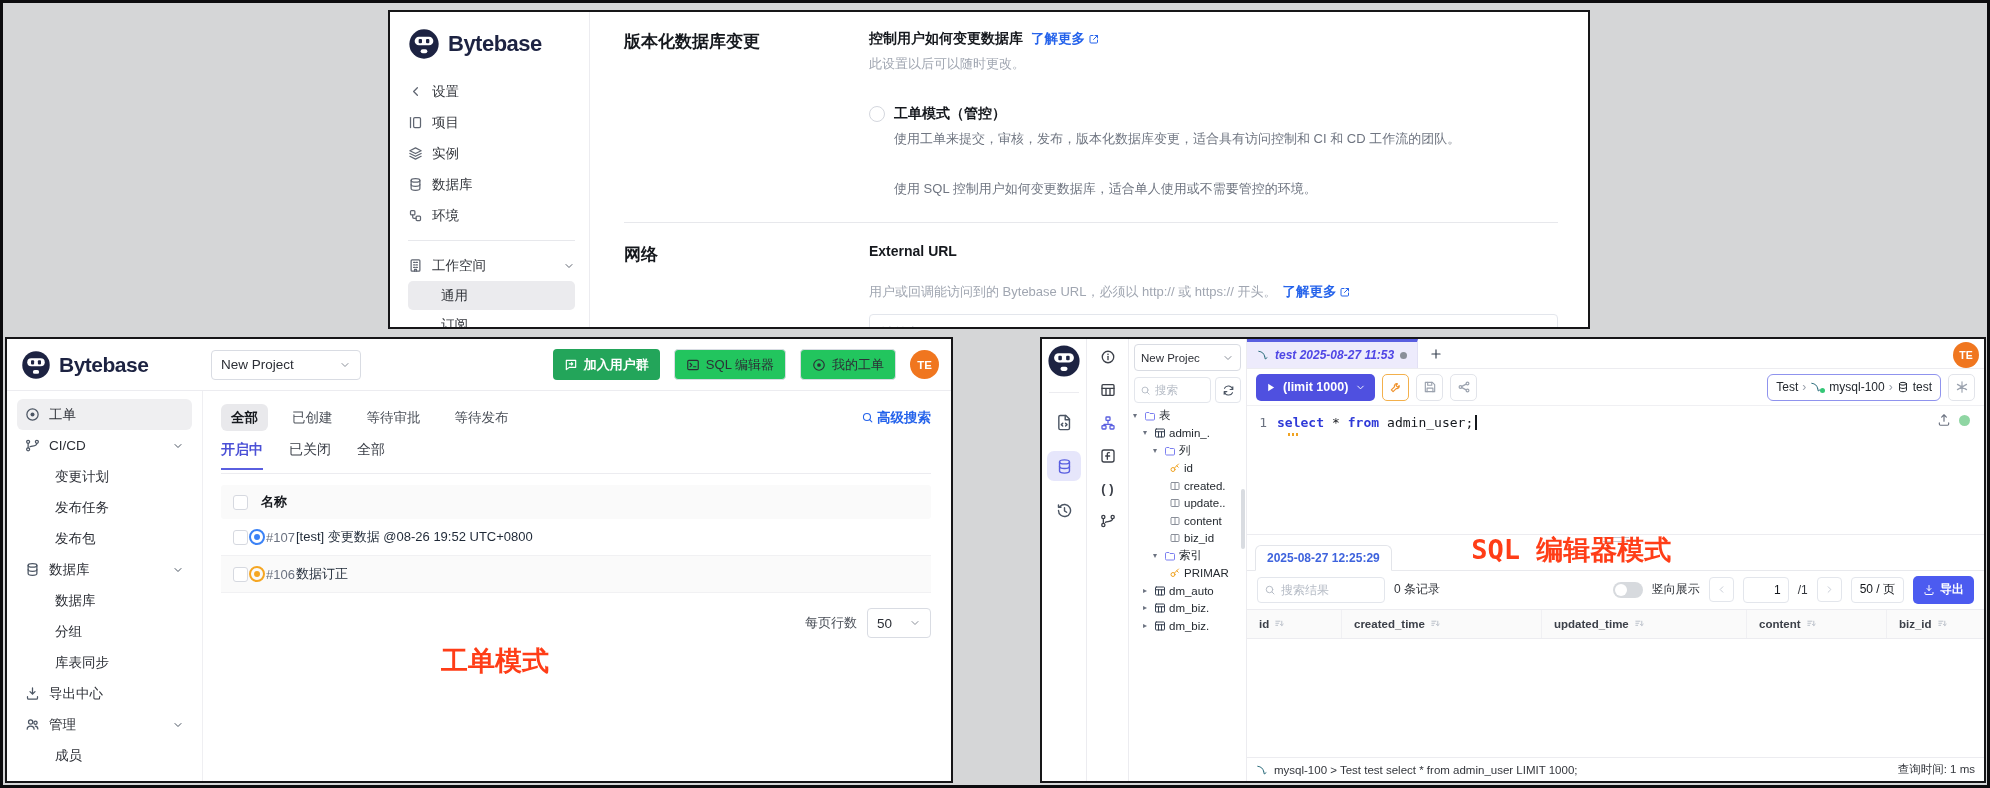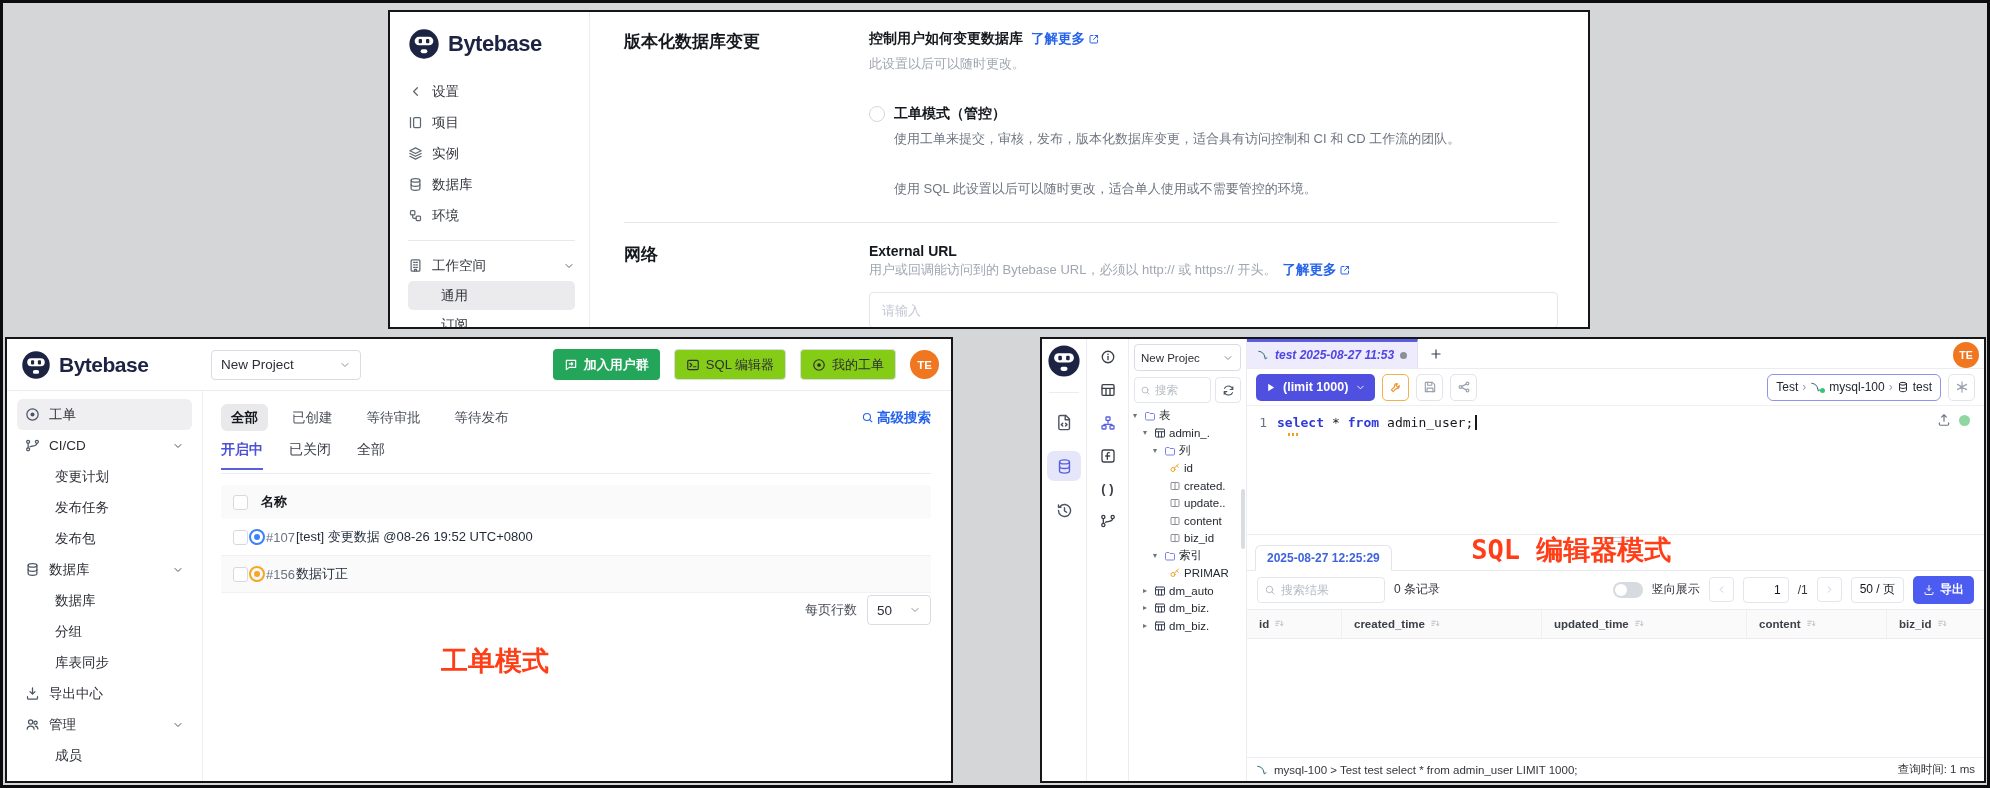--- a/index.html
+++ b/index.html
@@ -39,36 +39,36 @@
   .lnk .ic{width:12px;height:12px;}
   .sp-note{font-size:13px;color:#a0a6b1;margin-top:7px;}
   .sp-opt{margin-top:32px;}
   .radio{width:16px;height:16px;border-radius:50%;border:1.5px solid #d4d7de;flex:none;background:#fff;}
   .radio.sel{border:1.5px solid #4f46e5;display:flex;align-items:center;justify-content:center;}
   .radio.sel::after{content:"";width:8px;height:8px;border-radius:50%;background:#4f46e5;}
   .sp-opt-label{font-size:14px;font-weight:700;color:#15181d;margin-left:9px;}
   .sp-opt-desc{font-size:13px;color:#6f7581;margin:7px 0 0 25px;}
   .sp-hr{border-top:1px solid #e7e8ec;margin:24px 0 20px 0;}
   .sp-field-label{font-size:14px;font-weight:700;color:#15181d;}
-  .sp-field-desc{font-size:13px;color:#a0a6b1;margin-top:2px;display:flex;align-items:flex-start;gap:6px;flex-wrap:wrap;}
+  .sp-field-desc{font-size:13px;color:#a0a6b1;margin-top:24px;display:flex;align-items:flex-start;gap:6px;flex-wrap:wrap;}
   .sp-input{margin-top:13px;width:100%;height:36px;border:1px solid #e3e6ec;border-radius:4px;padding:0 12px;font-size:13px;color:#33363c;}
   .sp-input::placeholder{color:#c3c8d2;}
 
   
   #p-issues{left:5px;top:337px;width:948px;height:446px;display:flex;flex-direction:column;}
   .iq-header{height:52px;flex:none;gap:14px;padding:0 12px 0 14px;border-bottom:1px solid #ececf0;}
   .iq-header .brand-word{font-size:21px;}
   .iq-logo{gap:8px;width:176px;flex:none;}
   .sel-box{height:30px;border:1px solid #d9dce3;border-radius:4px;padding:0 9px;display:flex;align-items:center;gap:8px;font-size:13.5px;color:#2c2f36;background:#fff;cursor:pointer;}
   .sel-box .ic{width:12px;height:12px;color:#8a8f99;}
   #iq-project{width:150px;}
   .btn{height:31px;border-radius:4px;display:inline-flex;align-items:center;gap:6px;padding:0 11px;font-size:13px;cursor:pointer;}
   .btn .ic{width:14px;height:14px;}
   .btn-green{background:#23a55a;color:#fff;font-weight:600;}
-  .btn-line{border:1px solid #d9dce3;color:#2c2f36;background:#84cc16;}
+  .btn-line{border:1px solid #d9dce3;color:#2c2f36;background:#22c55e;}
   .avatar{width:29px;height:29px;border-radius:50%;background:#f0761f;color:#fff;font-size:11.5px;font-weight:700;display:flex;align-items:center;justify-content:center;flex:none;}
   .iq-body{flex:1;display:flex;min-height:0;}
   .iq-side{width:196px;flex:none;border-right:1px solid #efeff2;padding:8px 10px 0 10px;overflow:hidden;}
   .iq-item{height:31px;gap:9px;font-size:13.5px;color:#2c2f36;padding:0 8px;border-radius:6px;}
   .iq-item .ic{width:15px;height:15px;color:#4b5563;}
   .iq-item.active{background:#efeff1;}
   .iq-child{height:31px;padding-left:38px;font-size:13.5px;color:#2c2f36;}
   .iq-chev{margin-left:auto;color:#9aa0ab;}
   .iq-main{flex:1;min-width:0;position:relative;padding:13px 20px 0 18px;}
   .chip{height:27px;padding:0 10px;border-radius:6px;font-size:13.5px;color:#4b5059;display:inline-flex;align-items:center;cursor:pointer;}
@@ -81,21 +81,21 @@
   .thead{margin-top:11px;height:34px;background:#fafafa;border-radius:3px;padding:0 12px;gap:13px;font-size:13px;font-weight:700;color:#15181d;}
   .cbx{width:15px;height:15px;border:1px solid #d6d9e0;border-radius:3px;background:#fff;flex:none;}
   .irow{height:37px;padding:0 12px;gap:1px;border-bottom:1px solid #f1f1f3;font-size:13px;}
   .irow.alt{background:#fafafa;}
   .st-ic{width:16px;height:16px;border-radius:50%;border:2px solid #3b82f6;display:flex;align-items:center;justify-content:center;flex:none;}
   .st-ic::after{content:"";width:6px;height:6px;border-radius:50%;background:#3b82f6;}
   .st-ic.warn{border-color:#f5a623;}
   .st-ic.warn::after{background:#f5a623;}
   .iid{color:#6b7280;}
   .ititle{color:#1f2937;font-weight:500;}
-  .pager-line{margin-top:2px;gap:10px;justify-content:flex-end;font-size:13px;color:#4b5059;}
+  .pager-line{margin-top:15px;gap:10px;justify-content:flex-end;font-size:13px;color:#4b5059;}
   .psel{width:64px;height:30px;}
   .annot{position:absolute;font-weight:700;color:#ff3d17;white-space:nowrap;}
   #iq-annot{left:238px;top:252px;font-size:27px;}
 
   
   #p-editor{left:1040px;top:337px;width:946px;height:446px;display:flex;}
   .ed-rail1{width:45px;flex:none;border-right:1px solid #ececf0;display:flex;flex-direction:column;align-items:center;padding-top:5px;gap:14px;}
   .ed-rail1 .sep{width:30px;border-top:1px solid #ececf0;}
   .railbtn{width:34px;height:30px;border-radius:7px;display:flex;align-items:center;justify-content:center;color:#4b5563;cursor:pointer;}
   .railbtn .ic{width:17px;height:17px;}
@@ -401,21 +401,21 @@
 
           <div class="sp-opt">
             <div class="row">
               <span class="radio"></span>
               <span class="sp-opt-label">工单模式（管控）</span>
             </div>
             <div class="sp-opt-desc">使用工单来提交，审核，发布，版本化数据库变更，适合具有访问控制和 CI 和 CD 工作流的团队。</div>
           </div>
 
           <div class="sp-opt">
-            <div class="sp-opt-desc">使用 SQL 此设置以后可以随时更改，适合单人使用或不需要管控的环境。</div>
+            <div class="sp-opt-desc">使用 SQL 控制用户如何变更数据库，适合单人使用或不需要管控的环境。</div>
           </div>
         </div>
       </div>
 
       <div class="sp-hr"></div>
 
       <div class="sp-section">
         <div class="sp-h">网络</div>
         <div class="sp-content">
           <div class="sp-field-label">External URL</div>
@@ -563,21 +563,21 @@
         </div>
         <div class="row irow">
           <span class="cbx"></span>
           <span class="st-ic"></span>
           <span class="iid">#107</span>
           <span class="ititle">[test] 变更数据 @08-26 19:52 UTC+0800</span>
         </div>
         <div class="row irow alt">
           <span class="cbx"></span>
           <span class="st-ic warn"></span>
-          <span class="iid">#156</span>
+          <span class="iid">#106</span>
           <span class="ititle">数据订正</span>
         </div>
 
         <div class="row pager-line">
           <span>每页行数</span>
           <div class="sel-box psel">
             <span>50</span>
             <svg class="ic" style="margin-left:auto">
                 <use href="#s-chevd"></use>
               </svg>

